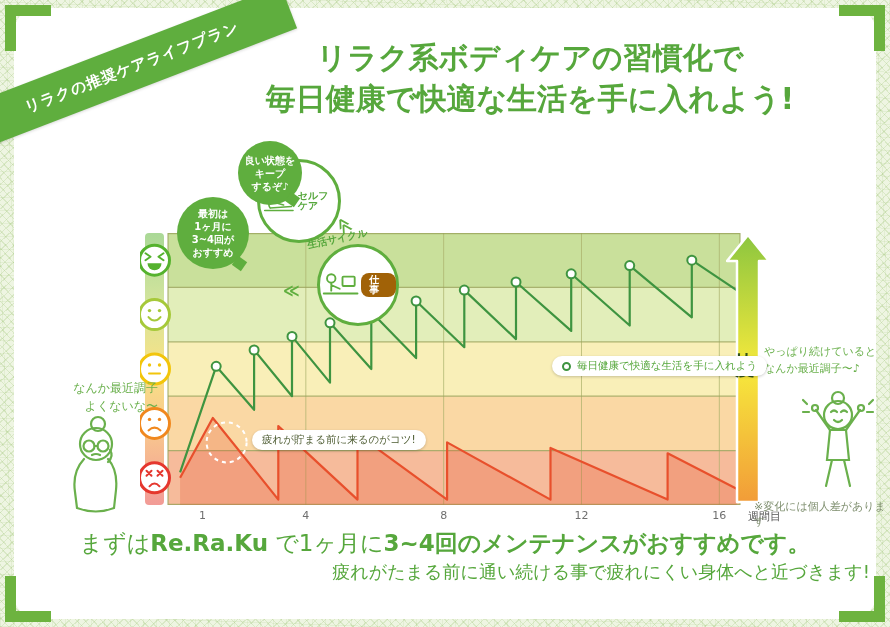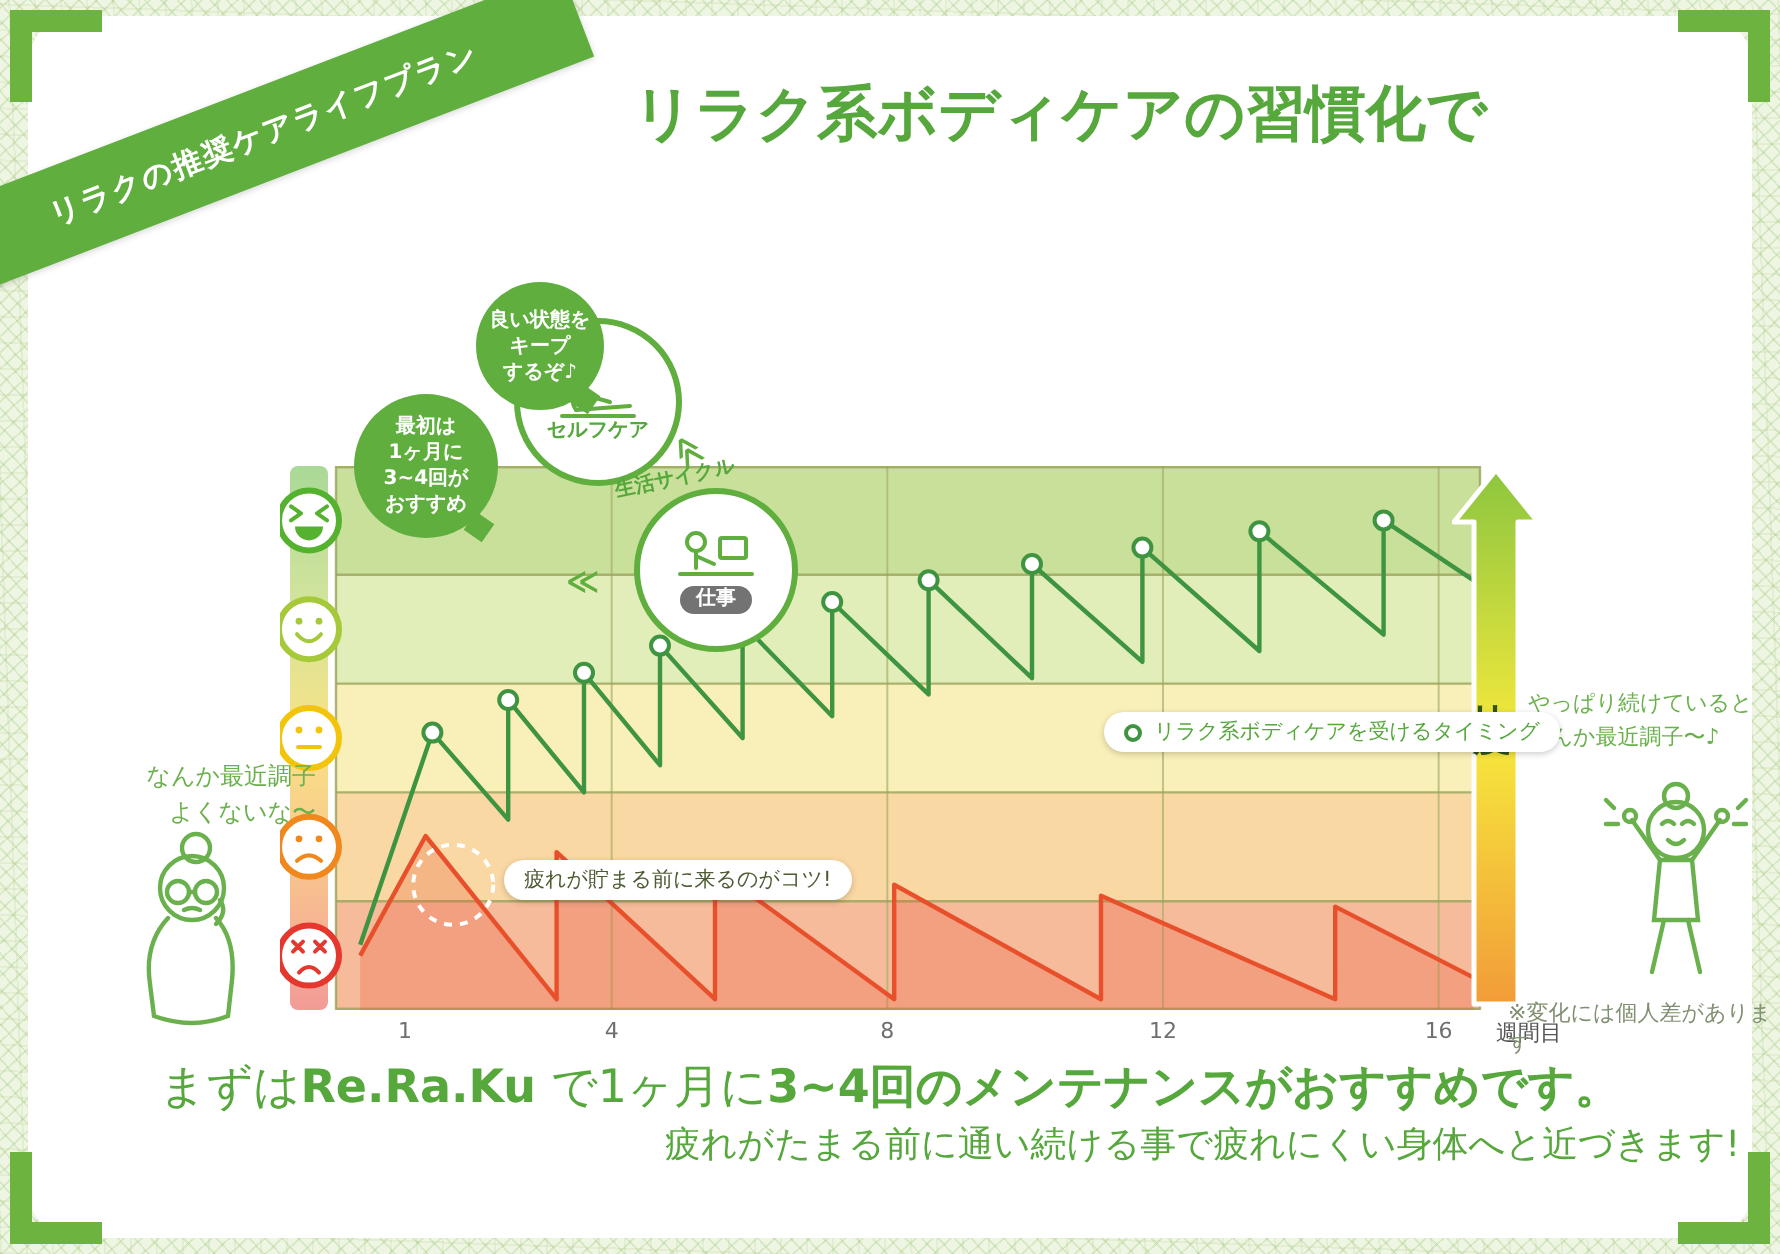--- a/index.html
+++ b/index.html
@@ -28,23 +28,23 @@
   #x-ticks .tick.unit{color:#555;transform:none}
   #arrow-box{position:absolute;left:726px;top:234px;width:44px;height:270px;z-index:4}
   #y-label{position:absolute;left:733px;top:336px;height:96px;z-index:6;writing-mode:vertical-rl;
     font-size:19px;font-weight:800;color:#33531b;letter-spacing:3px}
   .pill{position:absolute;background:#fff;border-radius:11px;display:flex;align-items:center;
     box-shadow:0 1px 3px rgba(0,0,0,.2);z-index:8;padding:3px 10px}
   #legend-pill{left:552px;top:356px;font-size:10.5px;color:#56a73c}
   #legend-pill .circle-icon{width:9px;height:9px;border:2px solid #3e9440;border-radius:50%;display:inline-block;margin-right:6px}
   #tip-pill{left:252px;top:430px;font-size:10.5px;color:#4d5c32}
   .ill-circle{position:absolute;background:#fff;border:3px solid #5fae3e;border-radius:50%;
-    display:flex;flex-direction:column;align-items:center;justify-content:center;z-index:7}
+    display:flex;flex-direction:row;align-items:center;justify-content:center;z-index:7}
   .ill-circle .lbl{color:#56a73c;font-size:10px;font-weight:bold;line-height:1}
-  #work-circle .lbl{background:#737373;color:#fff;border-radius:8px;padding:2px 8px}
+  #work-circle .lbl{background:#a16207;color:#fff;border-radius:8px;padding:2px 8px}
   .speech-circle{position:absolute;background:#5fae3e;border-radius:50%;color:#fff;z-index:9;
     display:flex;align-items:center;justify-content:center;text-align:center;font-weight:bold;
     font-size:10px;line-height:1.3}
   .speech-circle::after{content:"";position:absolute;width:11px;height:11px;background:#5fae3e;
     bottom:0;right:4px;transform:rotate(35deg)}
   #maint-circle{left:201px;top:247px;width:86px;height:86px}
   #selfcare-circle{left:257px;top:159px;width:84px;height:84px}
   #work-circle{left:317px;top:244px;width:82px;height:82px}
   #first-bubble{left:177px;top:197px;width:72px;height:72px}
   #keep-bubble{left:238px;top:141px;width:64px;height:64px}
@@ -76,20 +76,21 @@
   <div class="corner tr"></div>
   <div class="corner bl"></div>
   <div class="corner br"></div>
 
   <div id="ribbon">
     <span>リラクの推奨ケアライフプラン</span>
   </div>
 
   <div id="title">
     <div>リラク系ボディケアの習慣化で</div>
+    <div>毎日健康で快適な生活を手に入れよう!</div>
   </div>
 
   <div id="chart-box">
     <svg id="chart-svg" width="604" height="272">
         <defs>
           <linearGradient id="strip" x1="0" y1="0" x2="0" y2="1">
             <stop offset="0" stop-color="#55b22e"></stop>
             <stop offset="0.25" stop-color="#a6c93a"></stop>
             <stop offset="0.5" stop-color="#f2c50c"></stop>
             <stop offset="0.75" stop-color="#f0881e"></stop>
@@ -174,21 +175,21 @@
             <stop offset="1" stop-color="#f29c38"></stop>
           </linearGradient>
         </defs>
         <path d="M22,1 L43,27 L33,27 L33,268 L11,268 L11,27 L1,27 Z" fill="url(#ag)" stroke="#fff" stroke-width="2.5" stroke-linejoin="round"></path>
       </svg>
   </div>
   <div id="y-label">快適度</div>
 
   <div id="legend-pill" class="pill">
     <span class="circle-icon"></span>
-    <span>リラク系ボディケアを受けるタイミング</span>
+    <span>毎日健康で快適な生活を手に入れよう</span>
   </div>
   <div id="tip-pill" class="pill">疲れが貯まる前に来るのがコツ!</div>
 
 
   <div id="selfcare-circle" class="ill-circle">
     <svg width="48" height="30" viewBox="0 0 48 30">
       <g fill="none" stroke="#5fae3e" stroke-width="2" stroke-linecap="round">
         <circle cx="12" cy="8" r="5"></circle>
           <path d="M12,13 Q10,20 13,24 M13,24 L40,22 M12,15 L30,20 M6,27 L42,27"></path>
       </g>

